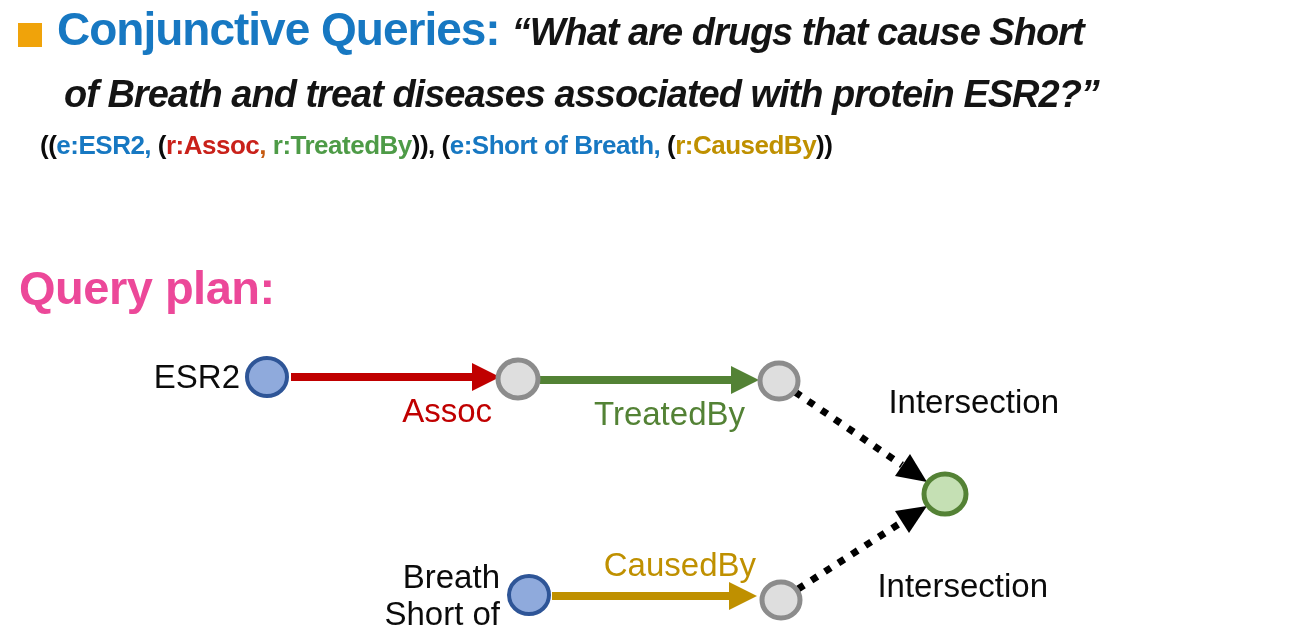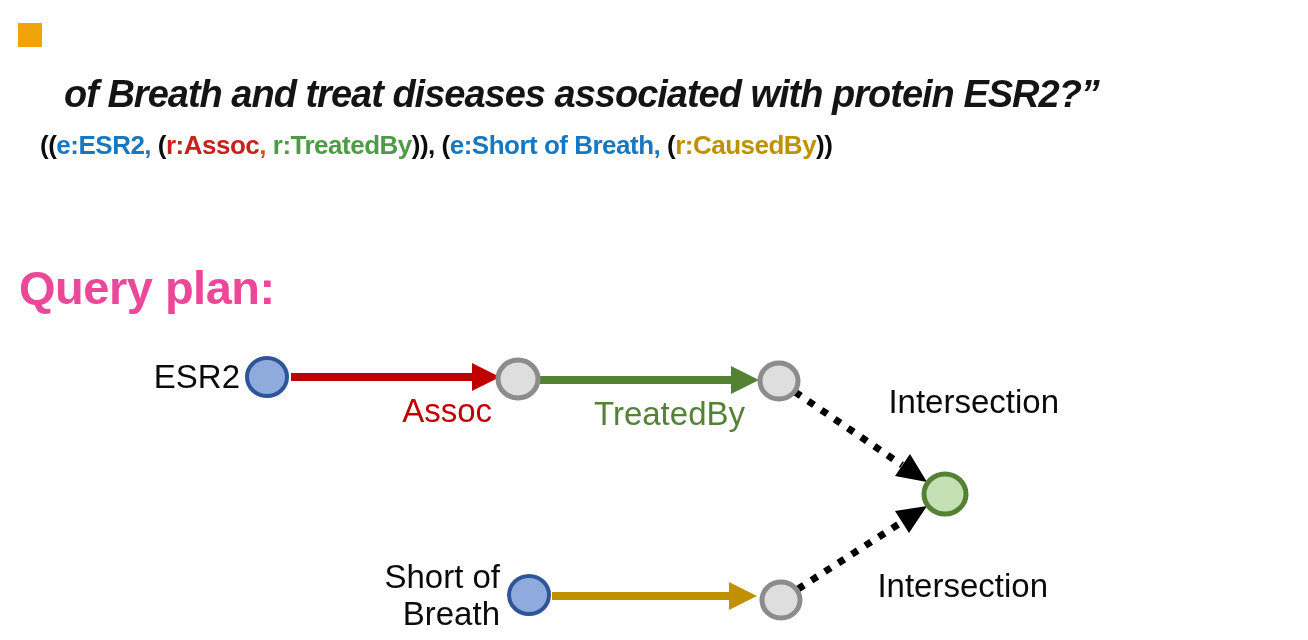--- a/index.html
+++ b/index.html
@@ -63,20 +63,23 @@
   .dlabel { font-size: 33px; line-height: 37px; color: #0b0b0b; }
   .t-center { text-align: right; }
   .t-right  { text-align: right; }
 </style>
 </head>
 <body>
 
 <div class="slide">
 
   <div class="abs bullet"></div>
+  <div class="abs headline">
+    <span class="title">Conjunctive Queries:</span><span class="question">“What are drugs that cause Short</span>
+  </div>
   <div class="abs question question-line2">of Breath and treat diseases associated with protein ESR2?”</div>
 
   <div class="abs formula"><span style="color: rgb(11, 11, 11);">((</span><span style="color: rgb(23, 120, 194);">e:ESR2,</span><span style="color: rgb(11, 11, 11);"> (</span><span style="color: rgb(201, 33, 26);">r:Assoc</span><span style="color: rgb(197, 90, 17);">,</span><span style="color: rgb(78, 155, 71);"> r:TreatedBy</span><span style="color: rgb(11, 11, 11);">)), (</span><span style="color: rgb(23, 120, 194);">e:Short of Breath,</span><span style="color: rgb(11, 11, 11);"> (</span><span style="color: rgb(191, 144, 0);">r:CausedBy</span><span style="color: rgb(11, 11, 11);">))</span></div>
 
   <div class="abs queryplan">Query plan:</div>
 
   <svg class="abs diagram" viewBox="0 0 1308 640">
 
     <line class="edge-assoc" x1="291" y1="377" x2="472" y2="377"></line>
     <polygon class="head-assoc" points="472,363 472,391 500,377"></polygon>
@@ -102,21 +105,22 @@
   </svg>
 
   <div class="abs dlabel t-right" style="left:60px; top:358px; width:180px;text-align:right;">ESR2</div>
 
   <div class="abs dlabel t-center" style="left: 292px; top: 392px; width: 200px; color: rgb(192, 0, 0);">Assoc</div>
 
   <div class="abs dlabel t-center" style="left: 545px; top: 395px; width: 200px; color: rgb(83, 130, 53);">TreatedBy</div>
 
   <div class="abs dlabel t-center" style="left:859px; top:383px; width:200px;">Intersection</div>
 
+  <div class="abs dlabel t-center" style="left: 556px; top: 546px; width: 200px; color: rgb(191, 144, 0);">CausedBy</div>
 
   <div class="abs dlabel t-center" style="left:348px; top:558px; width:152px;">
+    <div>Breath</div>
     <div>Short of</div>
-    <div>Breath</div>
   </div>
 
   <div class="abs dlabel t-center" style="left:848px; top:567px; width:200px;">Intersection</div>
 
 </div>
 
 </body></html>

